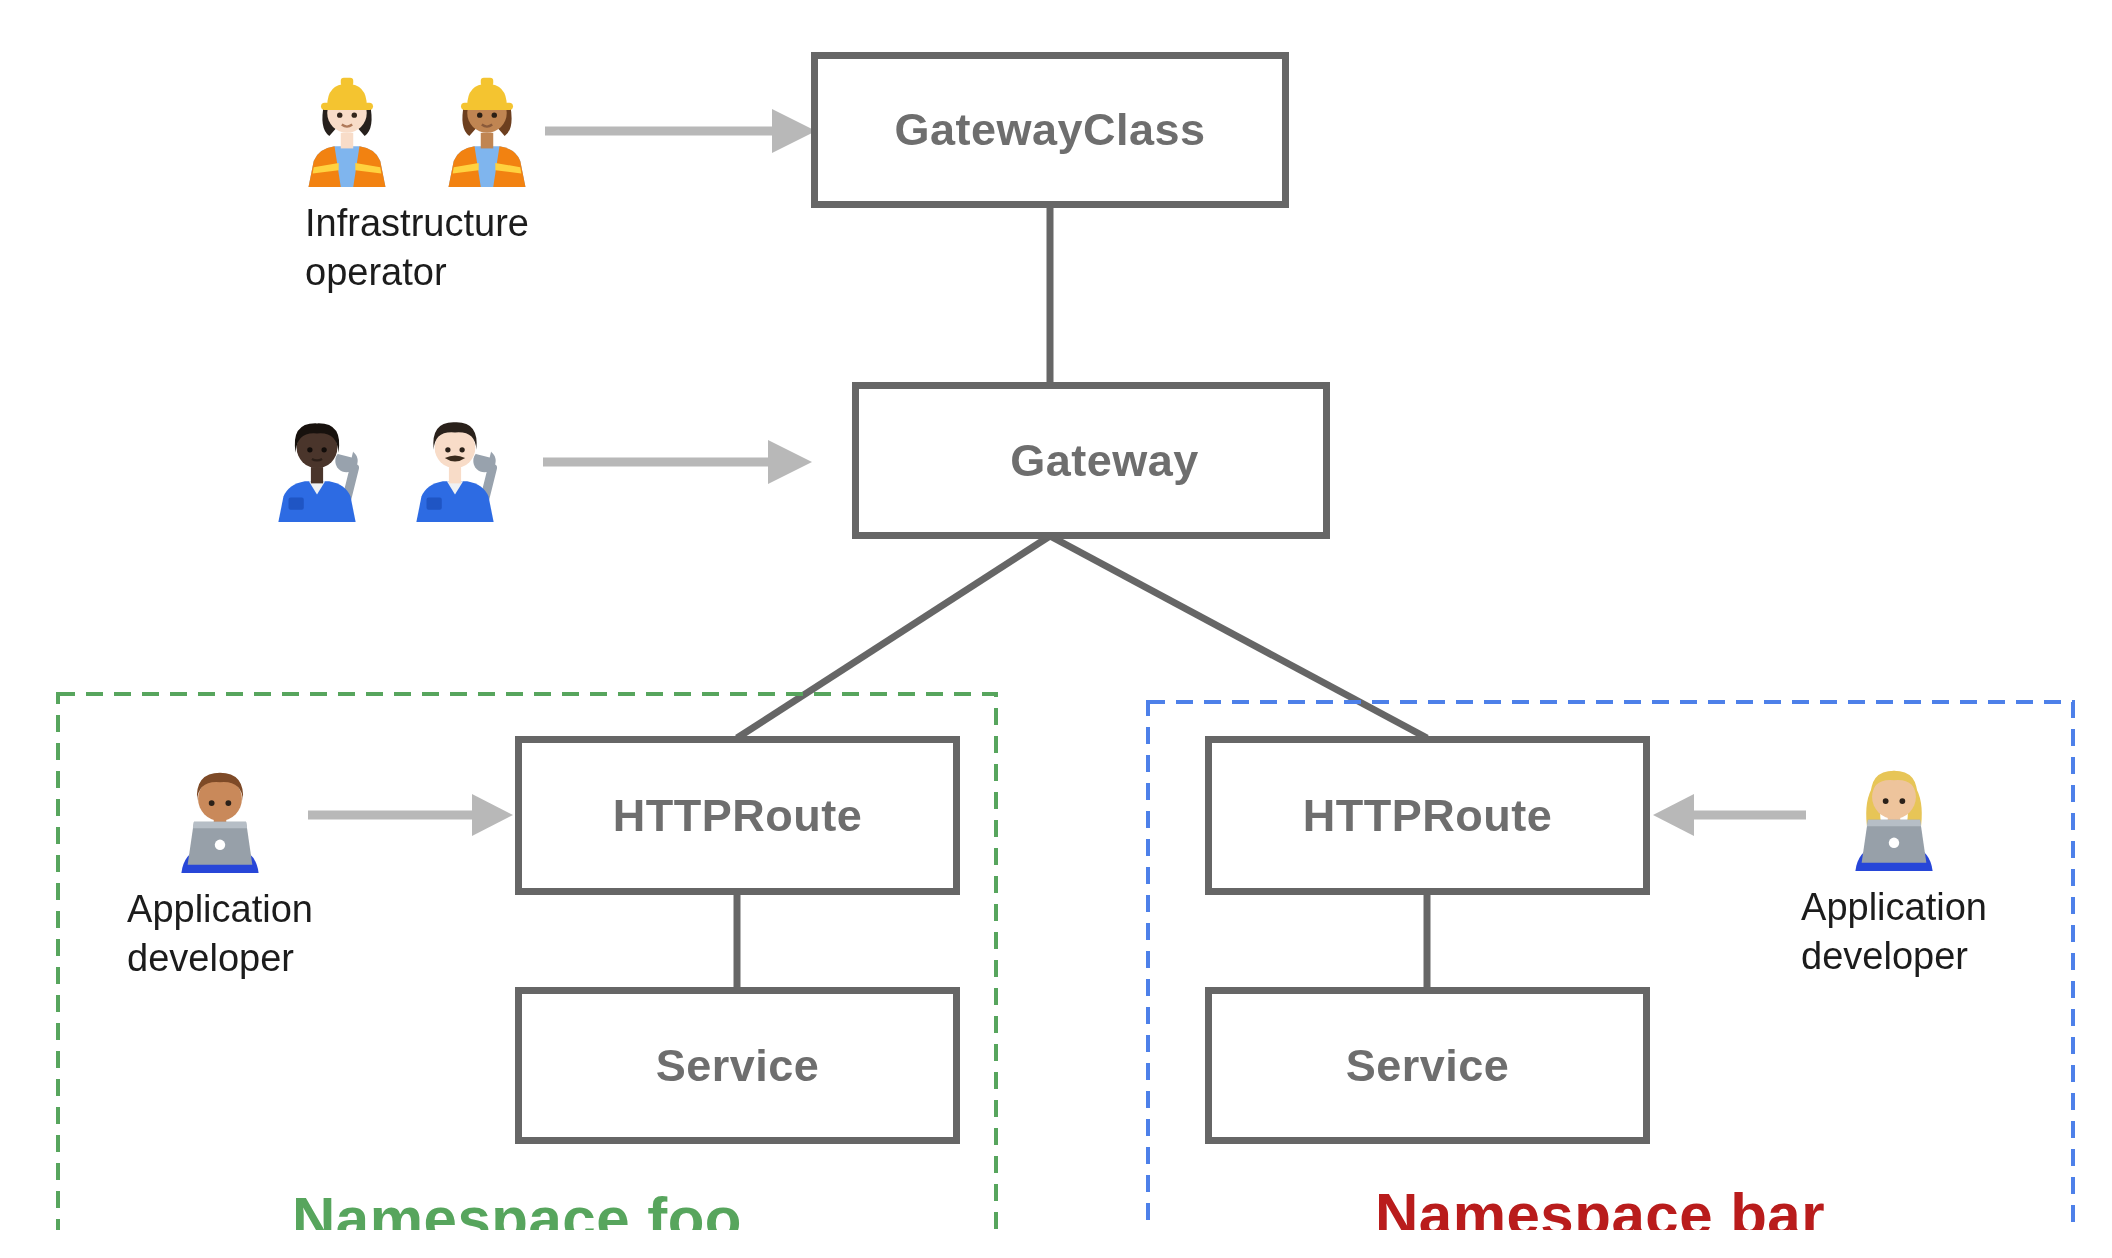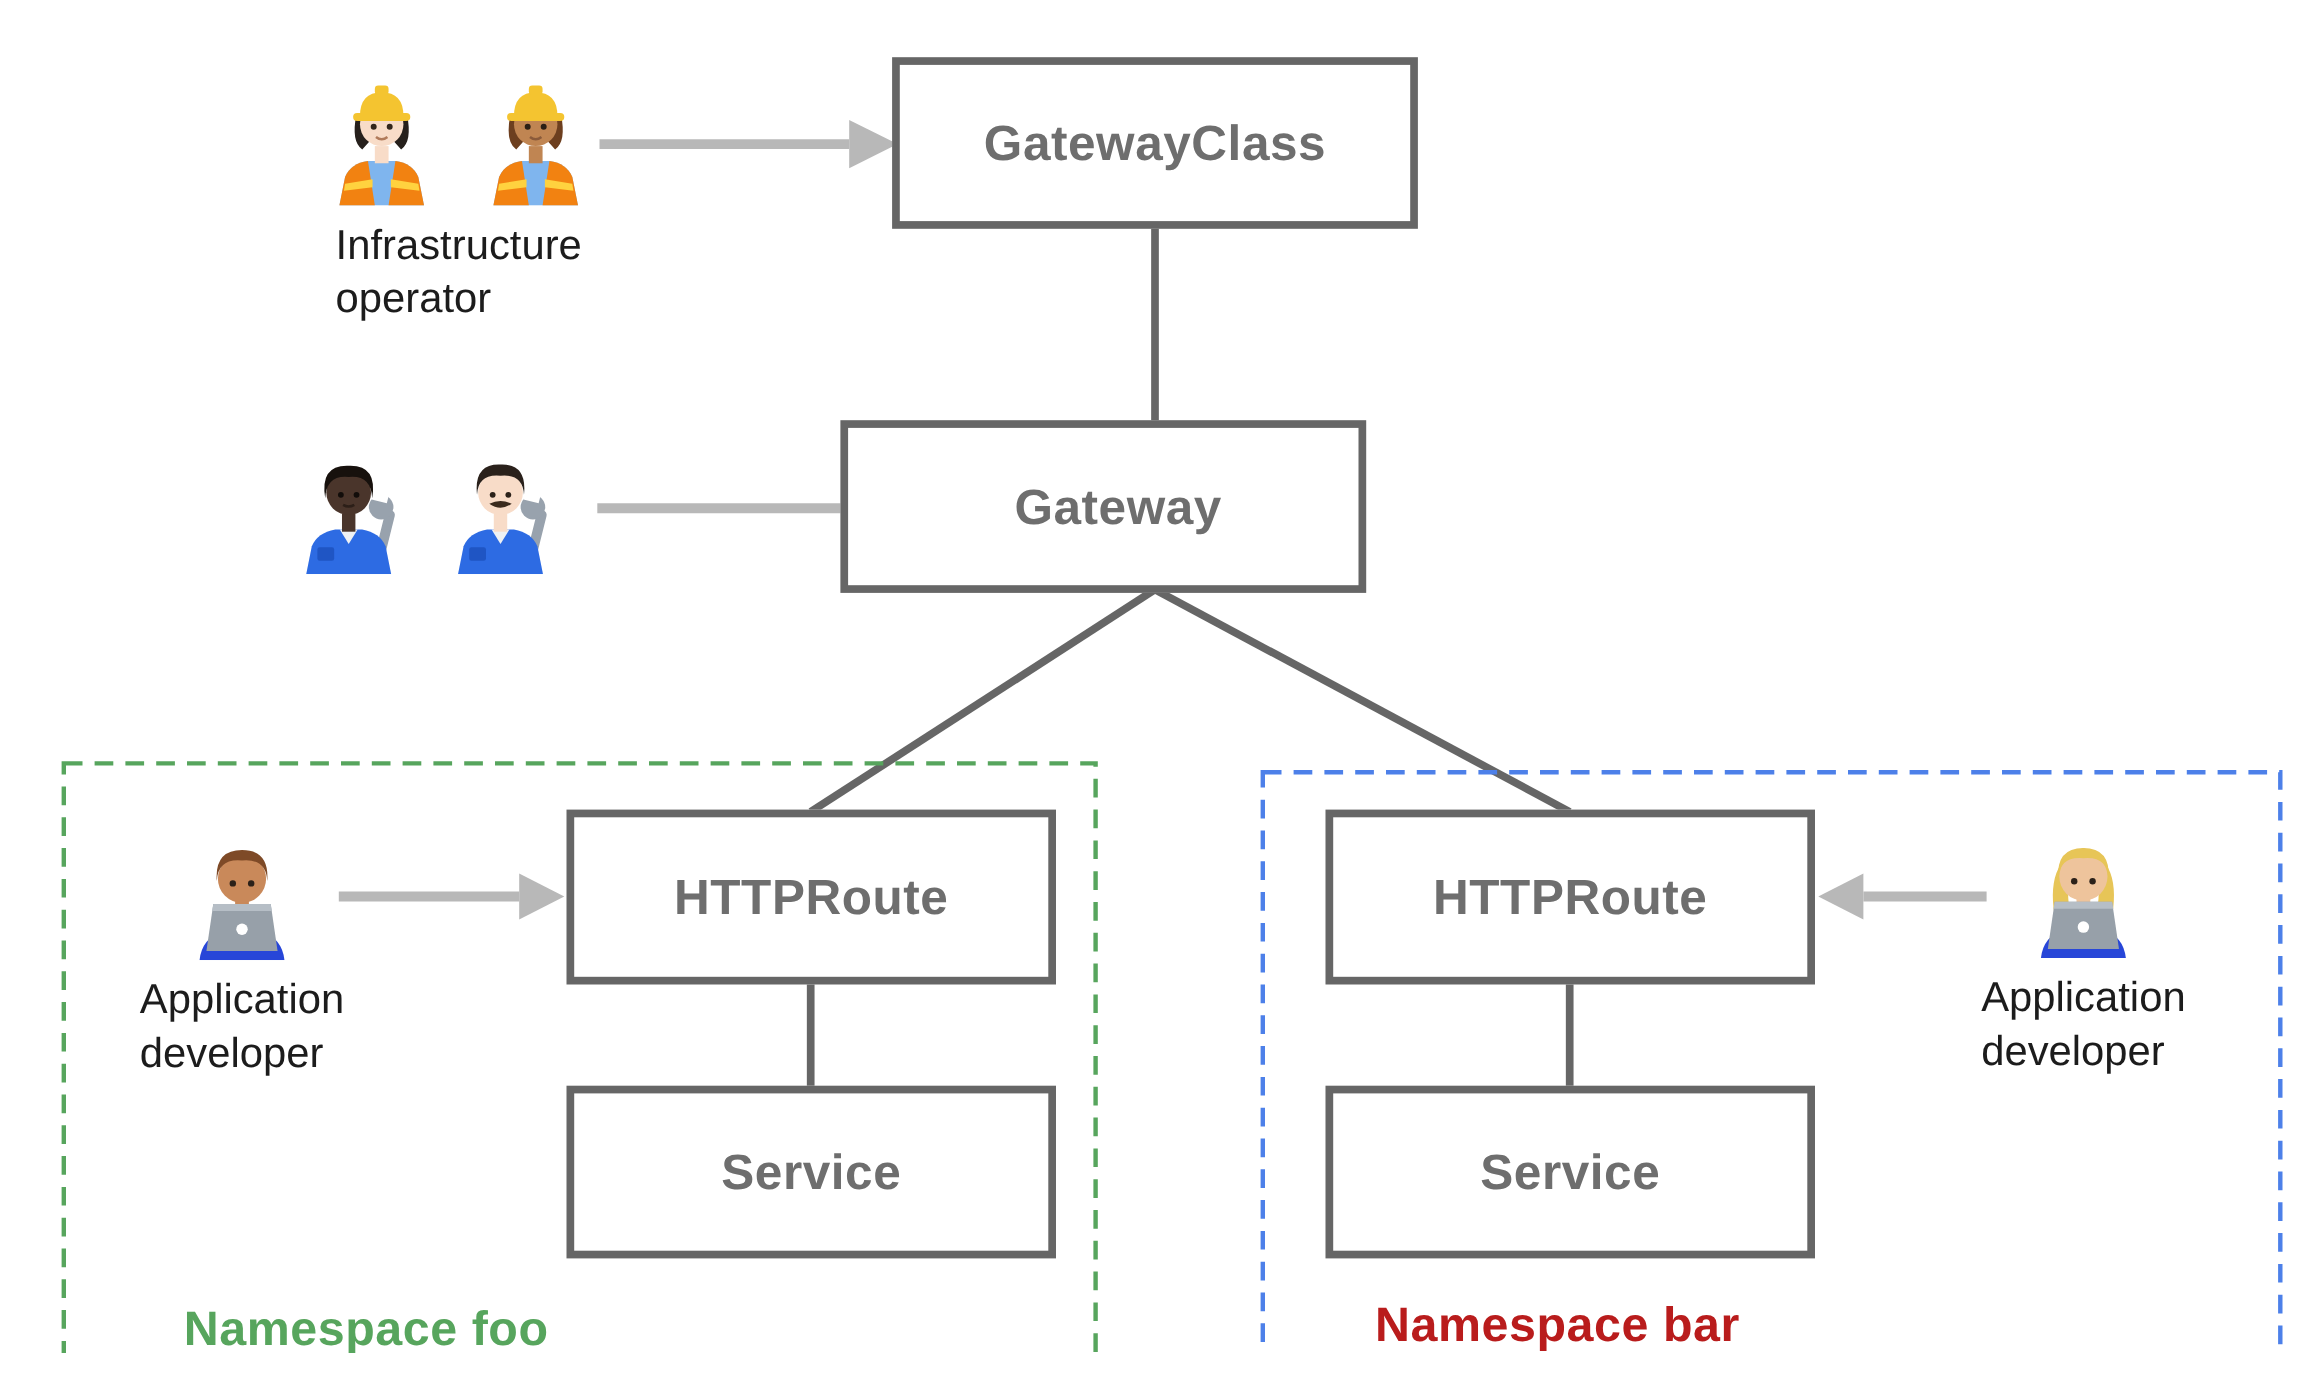--- a/index.html
+++ b/index.html
@@ -14,21 +14,21 @@
   .node{
     position:absolute;
     box-sizing:border-box;
     border:7px solid #666666;
     background:#ffffff;
     display:flex;align-items:center;justify-content:center;
     font-size:45px;font-weight:bold;color:#6e6e6e;
     letter-spacing:0.5px;
   }
   .node-gatewayclass{left:811px;top:52px;width:478px;height:156px;}
-  .node-gateway{left:764px;top:382px;width:478px;height:157px;padding-left:27px;}
+  .node-gateway{left:852px;top:382px;width:478px;height:157px;padding-left:27px;}
   .node-httproute-foo{left:515px;top:736px;width:445px;height:159px;}
   .node-service-foo{left:515px;top:987px;width:445px;height:157px;}
   .node-httproute-bar{left:1205px;top:736px;width:445px;height:159px;}
   .node-service-bar{left:1205px;top:987px;width:445px;height:157px;}
 
   .persona{
     position:absolute;width:300px;
     display:flex;flex-direction:column;align-items:center;
   }
   .persona .icons{display:flex;gap:36px;align-items:flex-end;}
@@ -36,22 +36,22 @@
     margin-top:12px;
     font-size:38px;line-height:49px;color:#1c1c1c;
     font-weight:normal;
   }
   .persona-infrastructure{left:267px;top:62px;}
   .persona-cluster{left:236px;top:400px;}
   .persona-dev-foo{left:70px;top:753px;}
   .persona-dev-bar{left:1744px;top:751px;}
 
   .ns-label{
-    position:absolute;width:700px;
-    font-size:44px;font-weight:bold;letter-spacing:0.5px;
+    position:absolute;width:700px;text-align:center;
+    font-size:60px;font-weight:bold;letter-spacing:0.5px;
   }
   .ns-label-foo{left:167px;top:1184px;}
   .ns-label-bar{left:1250px;top:1180px;}
 </style>
 </head>
 <body>
 
 <div class="canvas">
 
   <svg width="0" height="0" style="position:absolute" aria-hidden="true">

